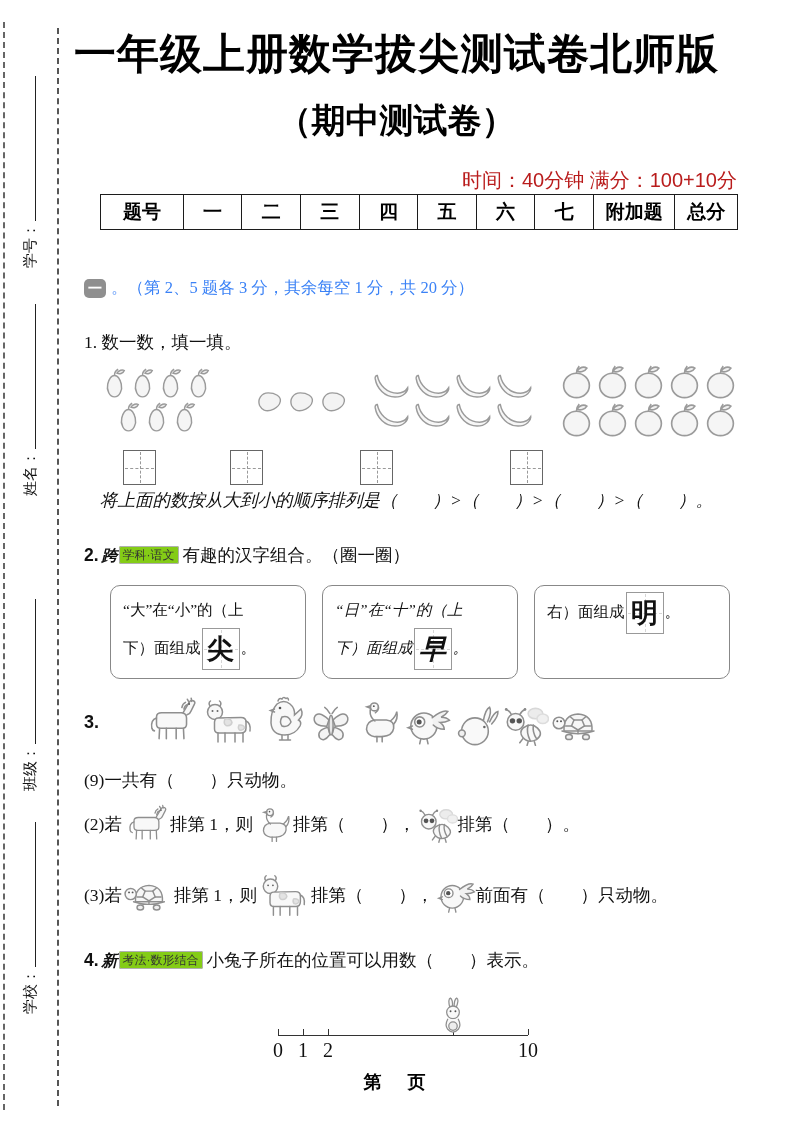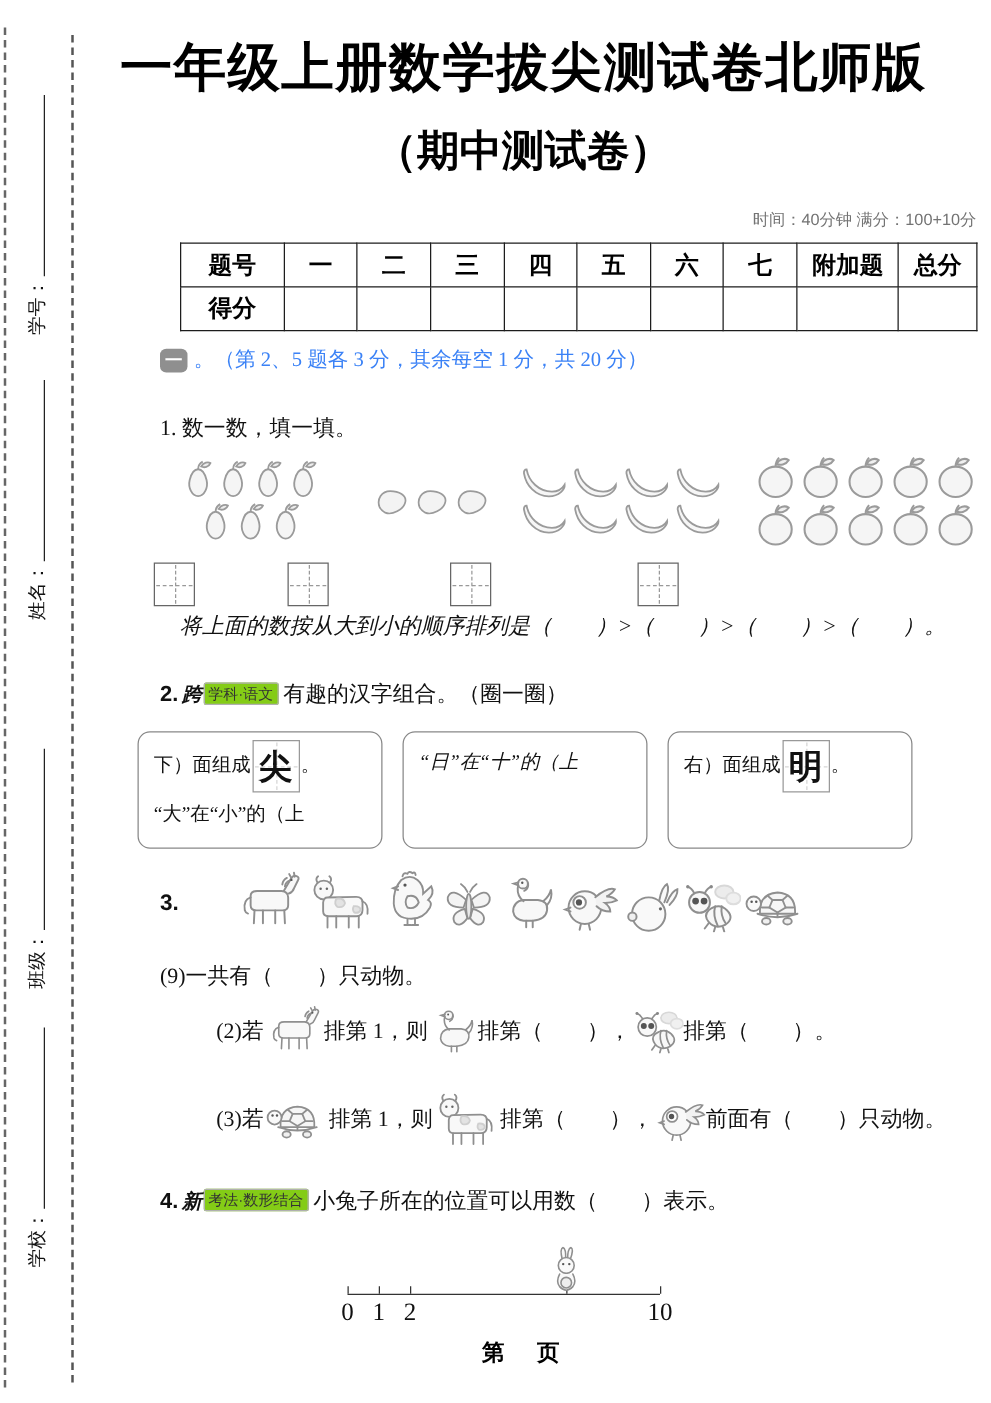--- a/index.html
+++ b/index.html
@@ -1,37 +1,37 @@
 <!DOCTYPE html>
 <html><head>
 <meta charset="utf-8">
 <style>
   html,body{margin:0;padding:0;}
   body{
     width:793px;height:1122px;position:relative;background:#ffffff;
     font-family:"Liberation Serif",serif;color:#1a1a1a;overflow:hidden;
   }
-  .abs{position:absolute;padding-left:44px;}
+  .abs{position:absolute;}
   
   .edge-dash{position:absolute;left:3px;top:22px;height:1088px;border-left:2px dashed #666;}
   .rail-dash{position:absolute;left:57px;top:28px;height:1078px;border-left:2px dashed #555;}
   .m-field{
     position:absolute;left:-67px;width:192px;height:20px;
     transform:rotate(-90deg);display:flex;align-items:flex-end;
     font-size:15px;font-family:"Liberation Serif",serif;color:#111;
   }
   .m-field .lbl{white-space:nowrap;line-height:18px;}
   .m-field .ln{flex:1;border-bottom:1.6px solid #222;margin-bottom:3px;margin-left:2px;}
   
   .title{left:0;right:0;top:26px;text-align:center;font-family:"Liberation Sans",sans-serif;
     font-weight:900;font-size:42px;letter-spacing:1px;color:#000;}
   .subtitle{left:0;right:0;top:98px;text-align:center;font-family:"Liberation Sans",sans-serif;
     font-weight:900;font-size:34px;color:#000;}
   .meta{left:0;top:167px;width:737px;text-align:right;font-family:"Liberation Sans",sans-serif;
-    font-size:13px;font-weight:500;color:#737373;}
+    font-size:20px;font-weight:500;color:#b91c1c;}
   
   .score-wrap{left:100px;top:194px;width:638px;}
   table.score{border-collapse:collapse;width:100%;table-layout:fixed;}
   table.score td{border:1.6px solid #1c1c1c;height:34px;text-align:center;
     font-family:"Liberation Serif",serif;font-size:19px;font-weight:600;color:#000;padding:0;}
   
   .sec1{left:84px;top:276px;width:660px;}
   .pinyin{margin-left:24px;font-family:"Liberation Sans",sans-serif;font-size:12.5px;
     letter-spacing:1.5px;color:#222;}
   .sec1-row{display:flex;align-items:center;margin-top:1px;}
@@ -67,21 +67,21 @@
   .hz-char::before{content:'';position:absolute;left:1px;right:1px;top:50%;border-top:1px dashed #d5d5d5;}
   .hz-char::after{content:'';position:absolute;top:1px;bottom:1px;left:50%;border-left:1px dashed #d5d5d5;}
   .hz-char span{position:relative;z-index:1;font-size:27px;font-weight:700;line-height:40px;}
   
   .animal-row{display:flex;align-items:flex-end;gap:1px;}
   .ai-horse{width:58px;height:52px;} .ai-cow{width:56px;height:50px;}
   .ai-chicken{width:50px;height:54px;} .ai-butterfly{width:44px;height:46px;}
   .ai-goose{width:48px;height:50px;} .ai-bird{width:48px;height:44px;}
   .ai-rabbit{width:48px;height:42px;} .ai-bee{width:48px;height:44px;}
   .ai-turtle{width:54px;height:44px;}
-  .subq{display:flex;align-items:center;white-space:nowrap;margin-left:45px;}
+  .subq{display:flex;align-items:center;white-space:nowrap;}
   .il-horse{width:48px;height:43px;} .il-goose{width:40px;height:42px;}
   .il-bee{width:42px;height:39px;} .il-turtle{width:52px;height:42px;}
   .il-cow{width:54px;height:46px;} .il-bird{width:42px;height:38px;}
   
   .nl-area{left:265px;top:988px;width:300px;height:70px;}
   .nl-line{position:absolute;height:0;border-top:1.4px solid #333;}
   .nl-tick{position:absolute;width:0;border-left:1.4px solid #333;height:6px;}
   .nl-label{position:absolute;transform:translateX(-50%);font-size:20px;color:#111;
     font-family:"Liberation Serif",serif;}
   .nl-rabbit{position:absolute;width:26px;height:36px;transform:translateX(-50%);}
@@ -274,32 +274,20 @@
           <td>一</td>
           <td>二</td>
           <td>三</td>
           <td>四</td>
           <td>五</td>
           <td>六</td>
           <td>七</td>
           <td>附加题</td>
           <td>总分</td>
         </tr>
-        <tr>
-          <td>得分</td>
-          <td></td>
-          <td></td>
-          <td></td>
-          <td></td>
-          <td></td>
-          <td></td>
-          <td></td>
-          <td></td>
-          <td></td>
-        </tr>
       </tbody>
     </table>
 </div>
 
 <div class="abs sec1">
   <div class="sec1-row">
     <span class="sec-badge">一</span>
     <span class="sec1-note">。（第 2、5 题各 3 分，其余每空 1 分，共 20 分）</span>
   </div>
 </div>
@@ -418,25 +406,26 @@
 <div class="abox" style="left:360px;top:450px;"></div>
 <div class="abox" style="left:510px;top:450px;"></div>
 
 <div class="abs qtext" style="left:100px;top:488px;font-style:italic;">将上面的数按从大到小的顺序排列是（　　）&gt;（　　）&gt;（　　）&gt;（　　）。</div>
 
 <div class="abs qtext" style="left:84px;top:543px;">
   <span class="qnum">2.</span><span class="xbadge-pre">跨</span><span class="xbadge-box">学科·语文</span><span>有趣的汉字组合。（圈一圈）</span>
 </div>
 
 <div class="hz-box" style="left:110px;top:585px;">
+  <div class="hz-line">“大”在“小”的（上</div>
   <div class="hz-line"><span>下）面组成</span><span class="hz-char"><span>尖</span></span><span>。</span></div>
-  <div class="hz-line">“大”在“小”的（上</div>
 </div>
 <div class="hz-box" style="left:322px;top:585px;font-style:italic;">
   <div class="hz-line">“日”在“十”的（上</div>
+  <div class="hz-line"><span>下）面组成</span><span class="hz-char"><span>早</span></span><span>。</span></div>
 </div>
 <div class="hz-box" style="left:534px;top:585px;">
   <div class="hz-line"><span>右）面组成</span><span class="hz-char"><span>明</span></span><span>。</span></div>
 </div>
 
 <div class="abs qtext qnum" style="left:84px;top:712px;font-size:18px;">3.</div>
 <div class="abs animal-row" style="left:142px;top:692px;" id="animal-row">
     <svg class="icon-svg ai-horse">
       <use href="#sym-horse"></use>
     </svg>

